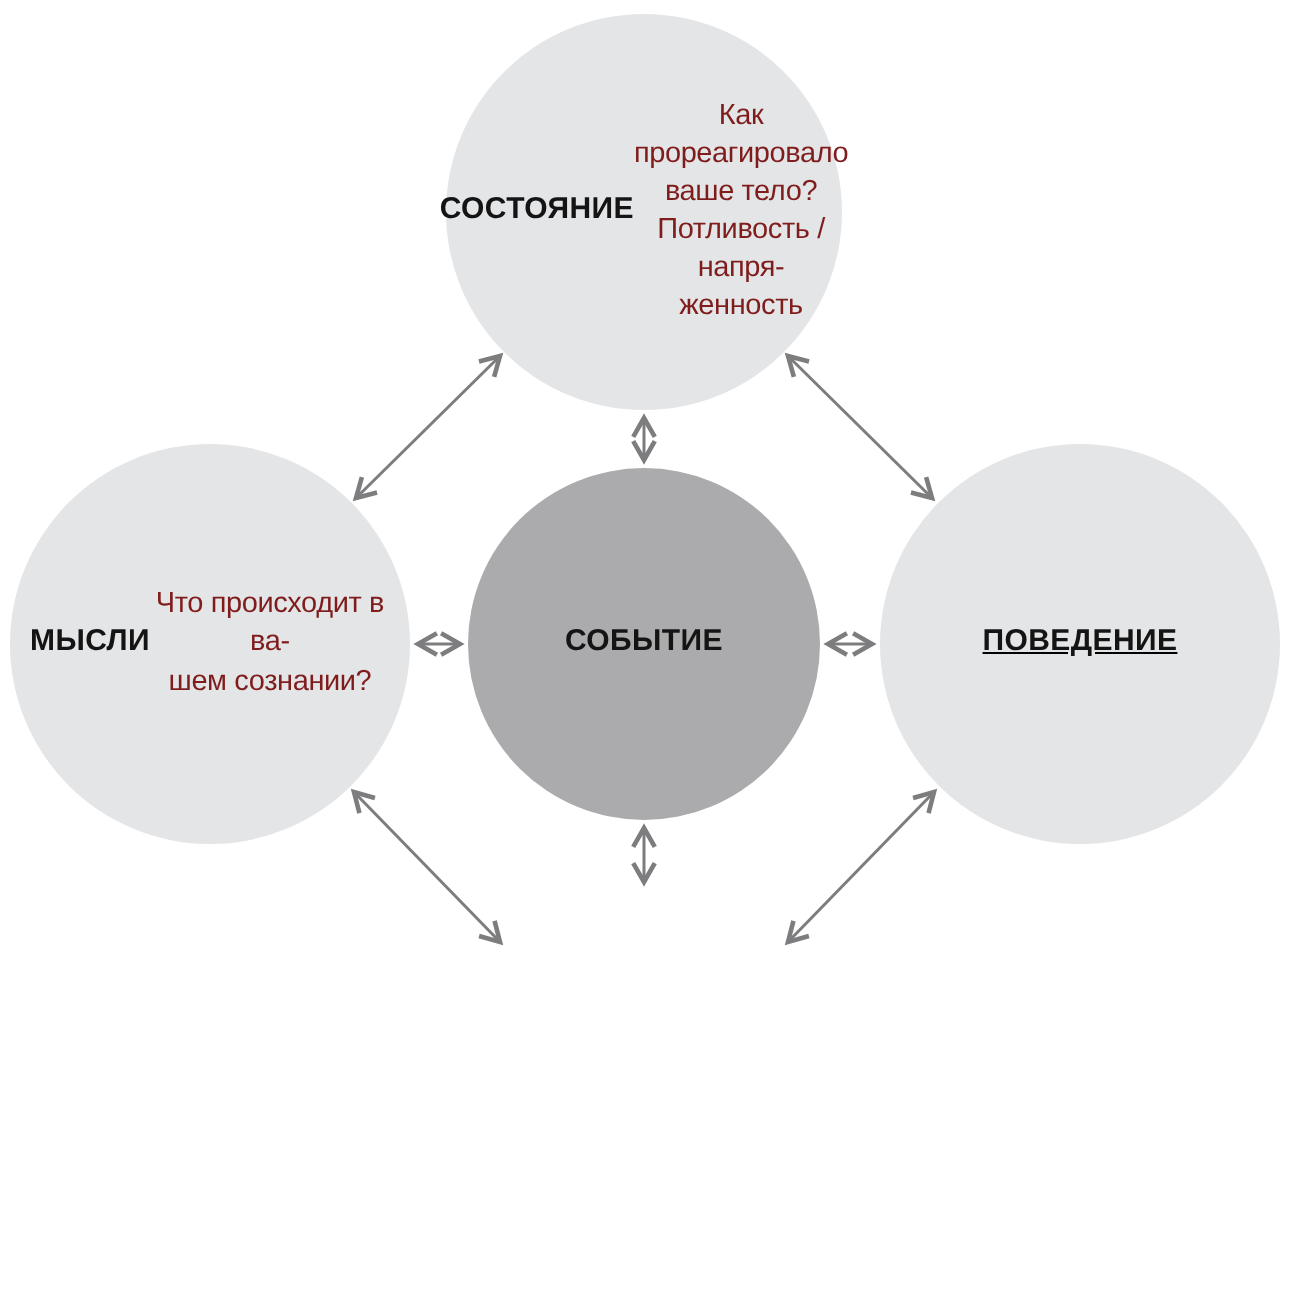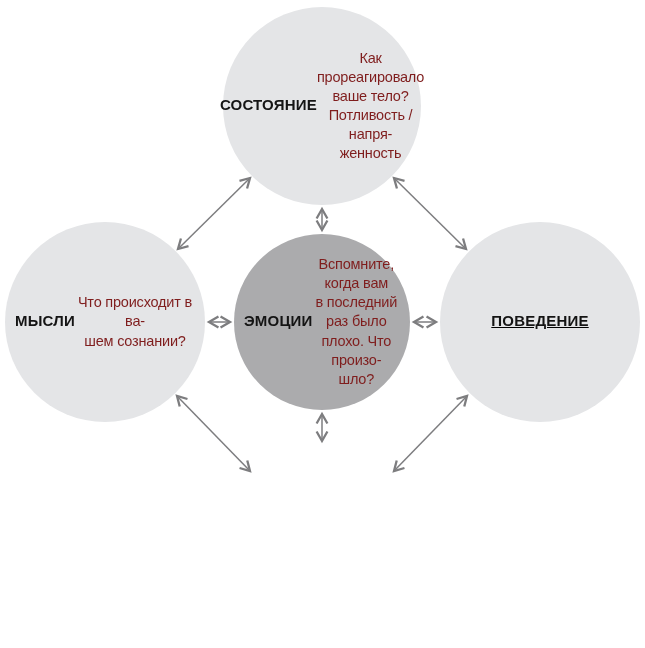--- a/index.html
+++ b/index.html
@@ -84,25 +84,21 @@
 
   <div class="node node-outer node-state">
     <div class="node-title">СОСТОЯНИЕ</div>
     <div class="node-text">Как прореагировало
 ваше тело?
 Потливость / напря-
 женность</div>
   </div>
 
   <div class="node node-center node-event">
-    <div class="node-title">ЭМОЦИИ</div>
-    <div class="node-text">Вспомните, когда вам
-в последний раз было
-плохо. Что произо-
-шло?</div>
+    <div class="node-title">СОБЫТИЕ</div>
   </div>
 
   <div class="node node-outer node-thoughts">
     <div class="node-title">МЫСЛИ</div>
     <div class="node-text">Что происходит в ва-
 шем сознании?</div>
   </div>
 
   <div class="node node-outer node-behavior">
     <div class="node-title">ПОВЕДЕНИЕ</div>

